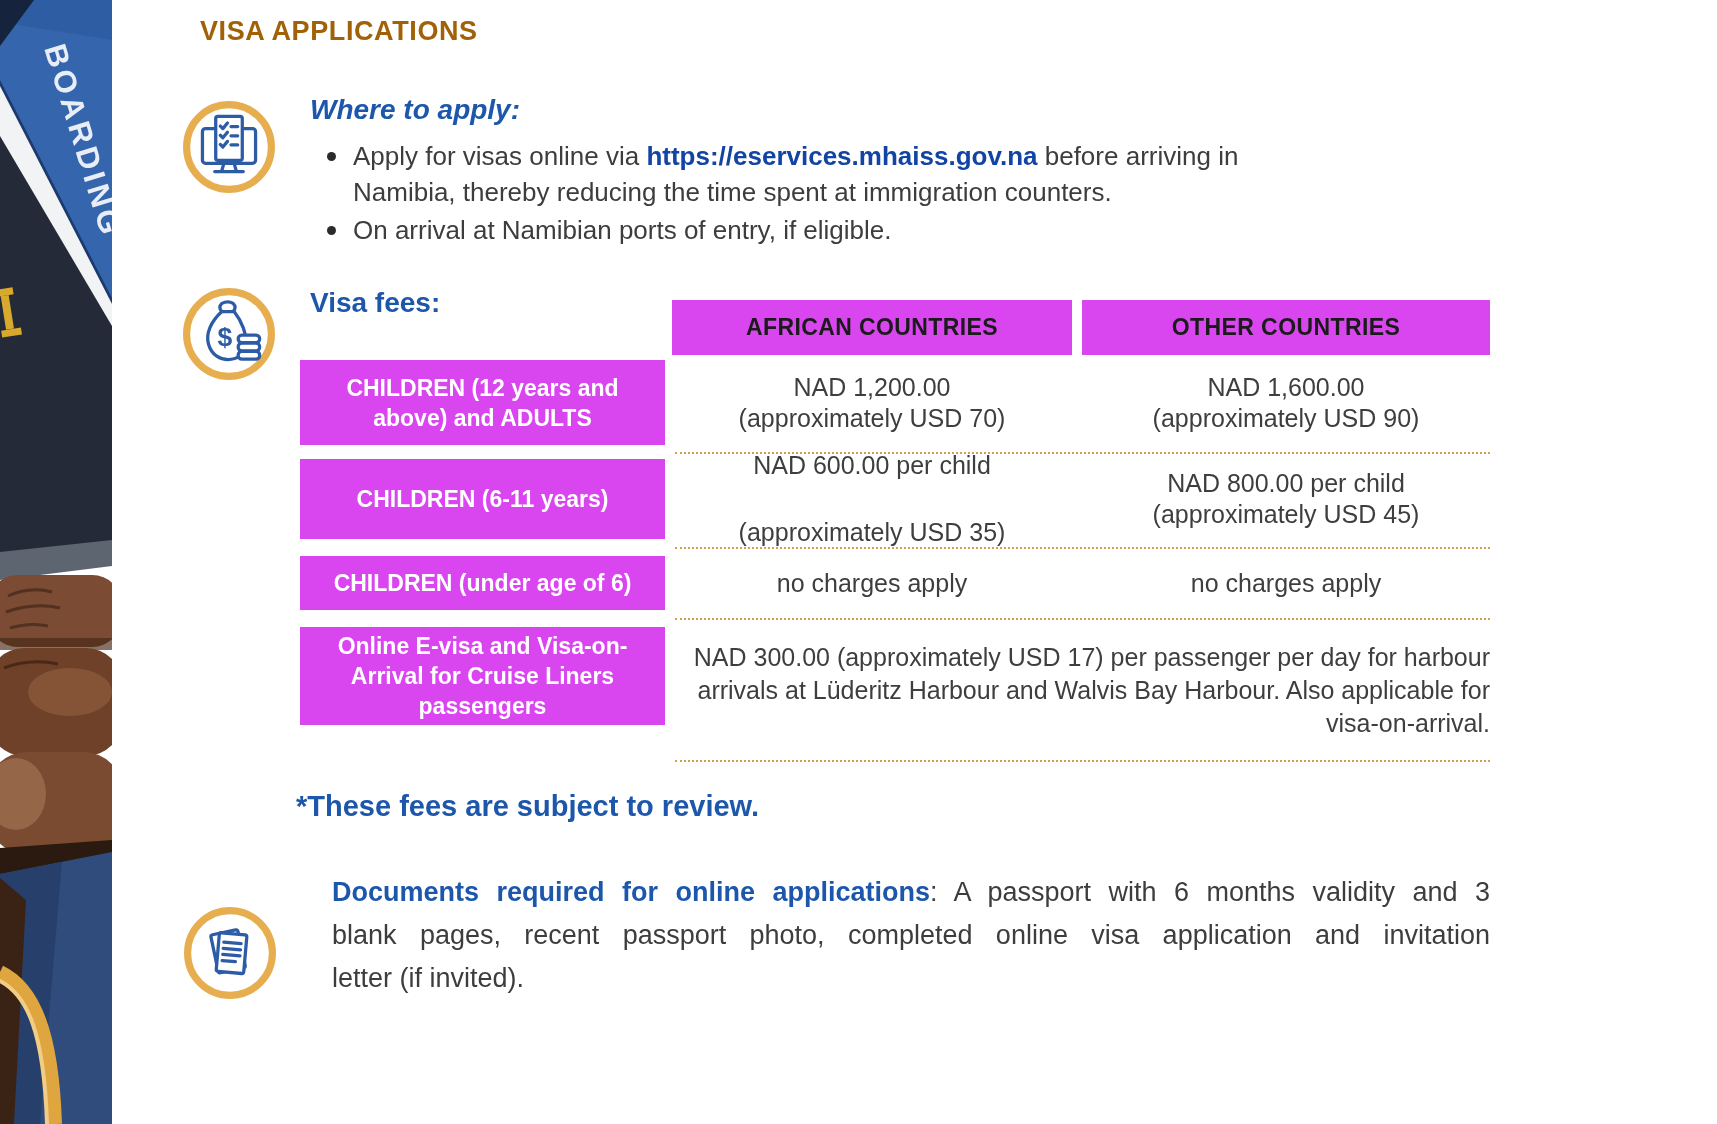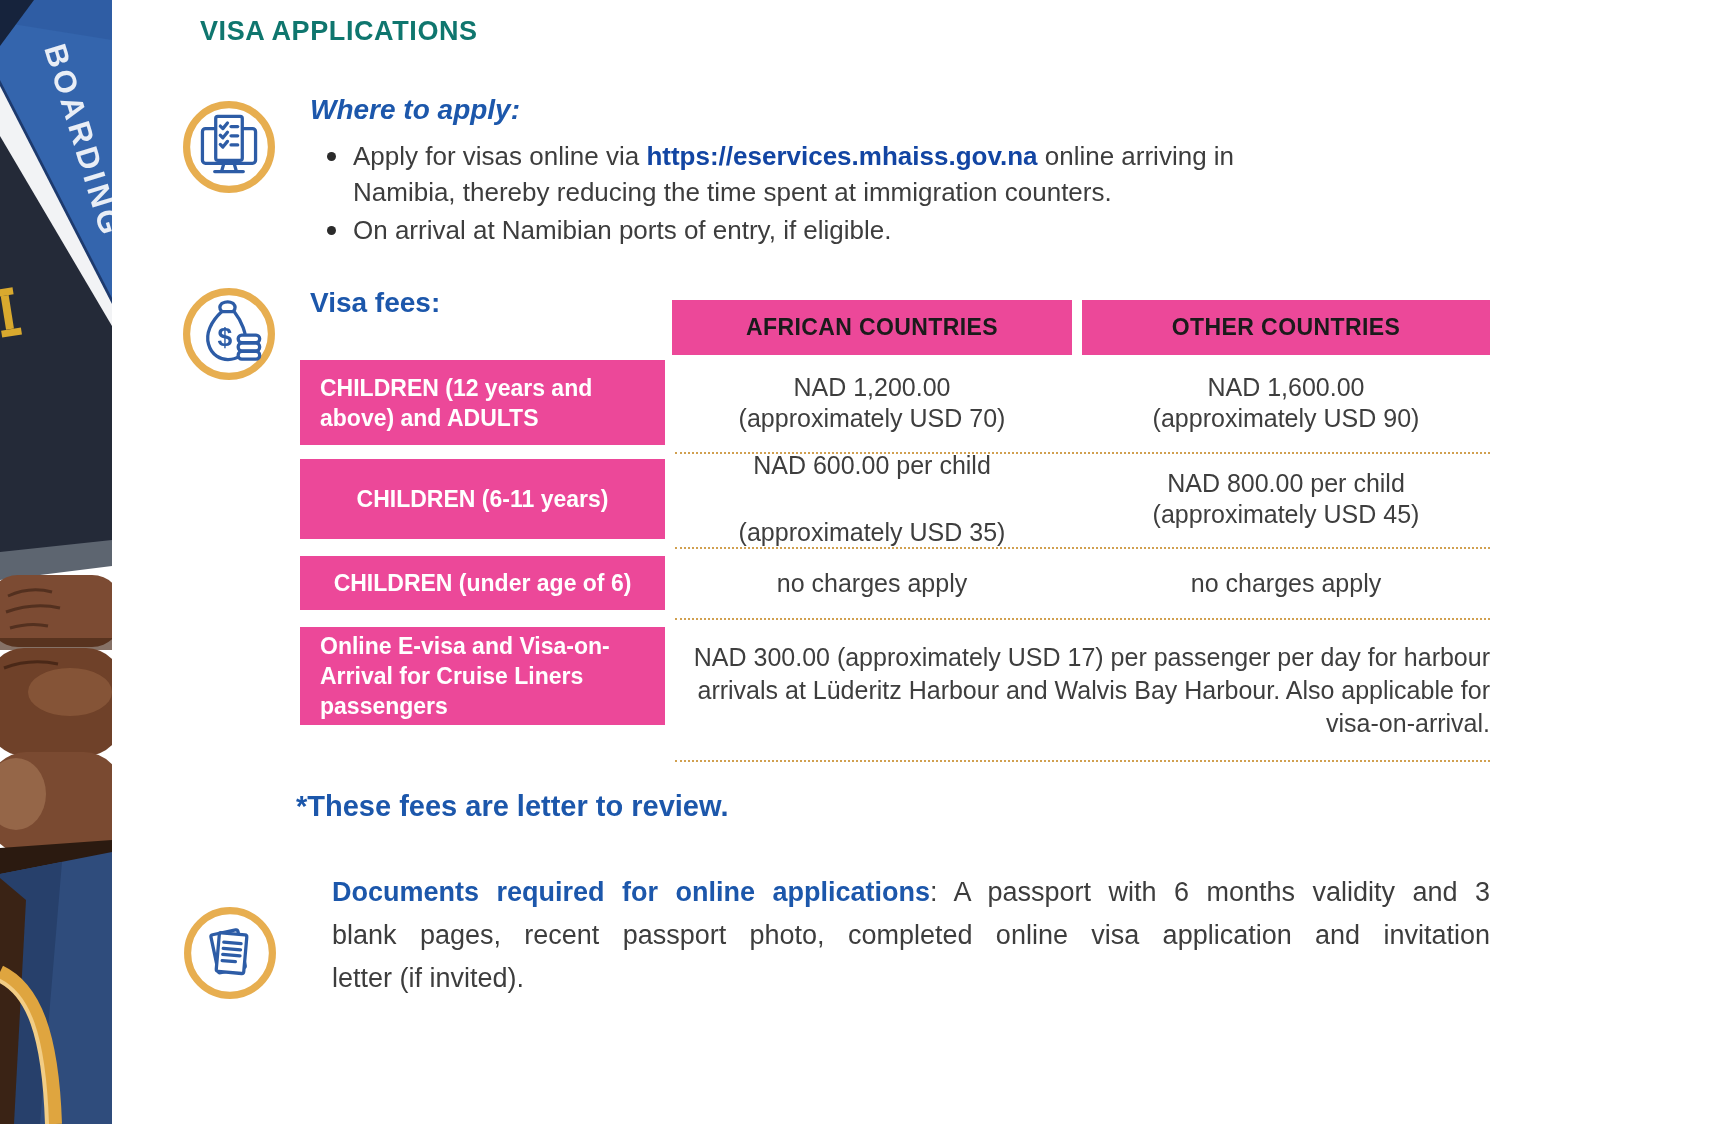--- a/index.html
+++ b/index.html
@@ -4,31 +4,31 @@
 <style>
   * { margin:0; padding:0; box-sizing:border-box; }
   body { background:#888; font-family:"Liberation Sans", sans-serif; }
   .page {
     position:relative; width:1717px; height:1124px; background:#ffffff;
     overflow:hidden; font-family:"Liberation Sans", sans-serif;
   }
   .photo-strip { position:absolute; left:0; top:0; width:112px; height:1124px; }
   .page-title {
     position:absolute; left:200px; top:16px;
-    font-size:27px; font-weight:bold; letter-spacing:0.6px; color:#0f766e;
+    font-size:27px; font-weight:bold; letter-spacing:0.6px; color:#a16207;
   }
   .icon-badge { position:absolute; width:94px; height:94px; }
   .blue-h { position:absolute; font-size:28px; font-weight:bold; color:#1c57ab; }
   .body-line { position:absolute; font-size:26px; color:#3d3d3d; white-space:nowrap; }
   .bullet-dot { position:absolute; width:9px; height:9px; border-radius:50%; background:#2b2b2b; }
   .link { font-weight:bold; color:#1245a3; text-decoration:none; }
   
   .th-cell, .row-label {
-    position:absolute; background:#ec4899;
-    display:flex; align-items:center; justify-content:center; text-align:left;
+    position:absolute; background:#d946ef;
+    display:flex; align-items:center; justify-content:center; text-align:center;
   }
   .th-cell { font-size:23px; font-weight:bold; color:#1b1b1b; letter-spacing:0.4px; }
   .row-label { font-size:23px; font-weight:bold; color:#ffffff; line-height:30px; padding:6px 20px; }
   .val-cell {
     position:absolute; display:flex; flex-direction:column;
     align-items:center; justify-content:center; text-align:right;
     font-size:25px; color:#3e3e3e; line-height:31px;
   }
   .dotted { position:absolute; border-top:2px dotted #d1a050; height:0; }
   .fees-note { position:absolute; left:296px; top:790px; font-size:29px; font-weight:bold; color:#1c57ab; }
@@ -95,21 +95,21 @@
       <path d="M37.5 43.5 l2.5 2.5 l4.5 -5.5"></path>
       <line x1="48" y1="26" x2="54.5" y2="26"></line>
       <line x1="48" y1="35" x2="54.5" y2="35"></line>
       <line x1="48" y1="44" x2="54.5" y2="44"></line>
       <path d="M41 62 L39 69 M51 62 L53 69 M32 70 H60"></path>
     </g>
   </svg>
   <div class="blue-h" style="left:310px; top:94px;font-style:italic;">Where to apply:</div>
 
   <span class="bullet-dot" style="left:327px; top:152px;"></span>
-  <div class="body-line" style="left:353px; top:141px;"><span>Apply for visas online via </span><a href="#" class="link">https://eservices.mhaiss.gov.na</a><span> online arriving in</span></div>
+  <div class="body-line" style="left:353px; top:141px;"><span>Apply for visas online via </span><a href="#" class="link">https://eservices.mhaiss.gov.na</a><span> before arriving in</span></div>
   <div class="body-line" style="left:353px; top:177px;">Namibia, thereby reducing the time spent at immigration counters.</div>
 
   <span class="bullet-dot" style="left:327px; top:226px;"></span>
   <div class="body-line" style="left:353px; top:215px;">On arrival at Namibian ports of entry, if eligible.</div>
 
   <svg class="icon-badge" style="left:182px; top:287px;" viewBox="0 0 92 92">
     <circle cx="46" cy="46" r="41.5" fill="#ffffff" stroke="#e7ae50" stroke-width="7"></circle>
     <g class="ic-stroke">
       <path d="M39 16 q-4 4 0 8 h11 q4 -4 0 -8 q-5 -3 -11 0 z"></path>
       <path d="M39 24 C 28 34 23 46 26 56 C 29 67 38 71 45 71 C 54 71 60 66 62 57 C 64 46 58 33 51 24"></path>
@@ -148,21 +148,21 @@
 
   <div class="row-label" style="left:300px; top:556px; width:365px; height:54px;">CHILDREN (under age of 6)</div>
   <div class="val-cell" style="left:672px; top:556px; width:400px; height:54px;">no charges apply</div>
   <div class="val-cell" style="left:1082px; top:556px; width:408px; height:54px;">no charges apply</div>
   <div class="dotted" style="left:675px; top:618px; width:815px;"></div>
 
   <div class="row-label" style="left:300px; top:627px; width:365px; height:98px;">Online E-visa and Visa-on-Arrival for Cruise Liners passengers</div>
   <div class="val-cell" style="left:678px; top:627px; width:812px; height:126px; line-height:33px;">NAD 300.00 (approximately USD 17) per passenger per day for harbour arrivals at Lüderitz Harbour and Walvis Bay Harbour. Also applicable for visa-on-arrival.</div>
   <div class="dotted" style="left:675px; top:760px; width:815px;"></div>
 
-  <div class="fees-note">*These fees are letter to review.</div>
+  <div class="fees-note">*These fees are subject to review.</div>
 
   <svg class="icon-badge" style="left:183px; top:906px;" viewBox="0 0 92 92">
     <circle cx="46" cy="46" r="41.5" fill="#ffffff" stroke="#e7ae50" stroke-width="7"></circle>
     <g class="ic-stroke">
       <g transform="rotate(-12 46 46)">
         <rect x="31" y="25" width="27" height="38" rx="2" fill="#ffffff"></rect>
       </g>
       <g transform="rotate(5 46 46)">
         <rect x="34" y="27" width="27" height="38" rx="2" fill="#ffffff"></rect>
         <line x1="39" y1="36" x2="56" y2="36"></line>

